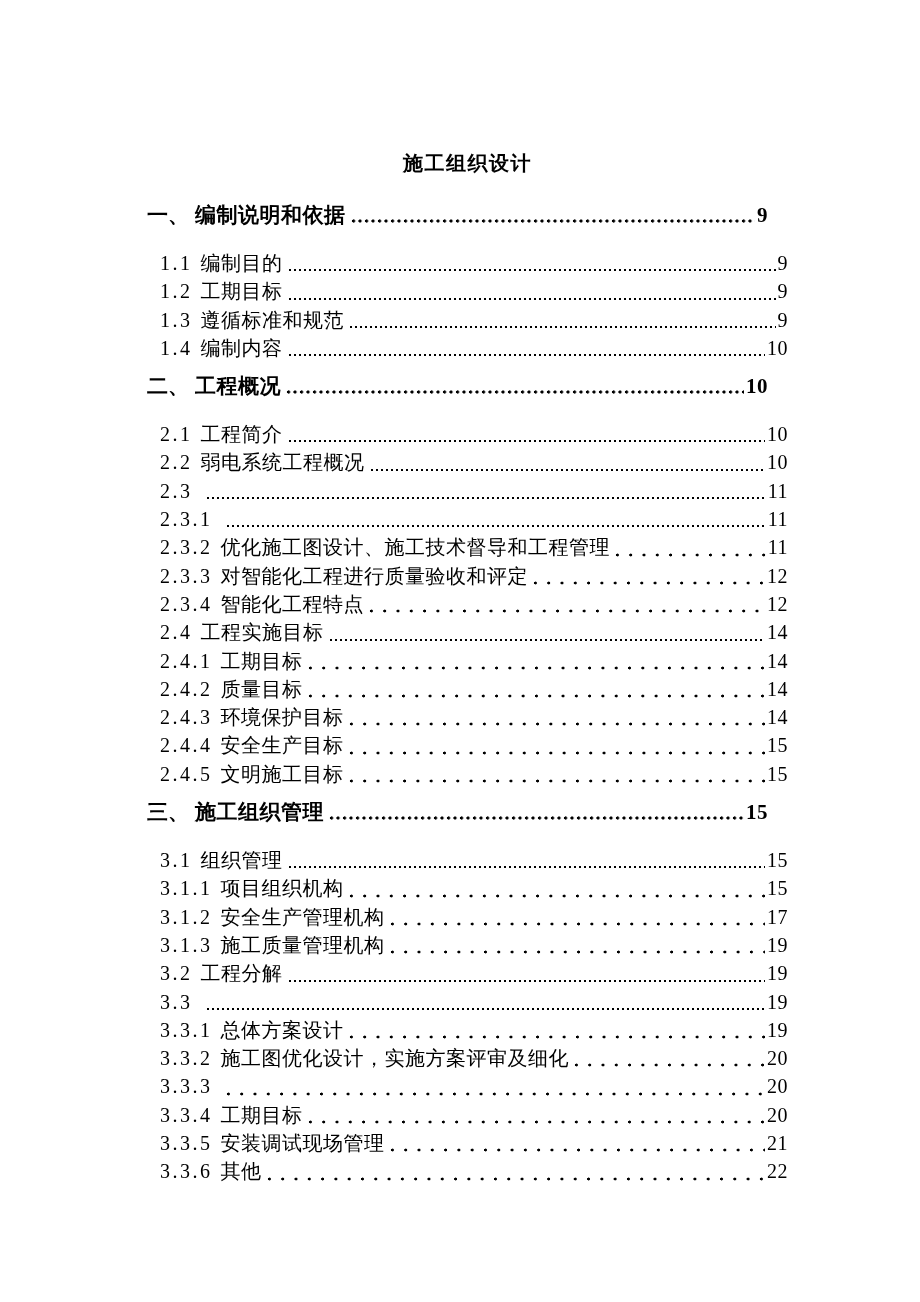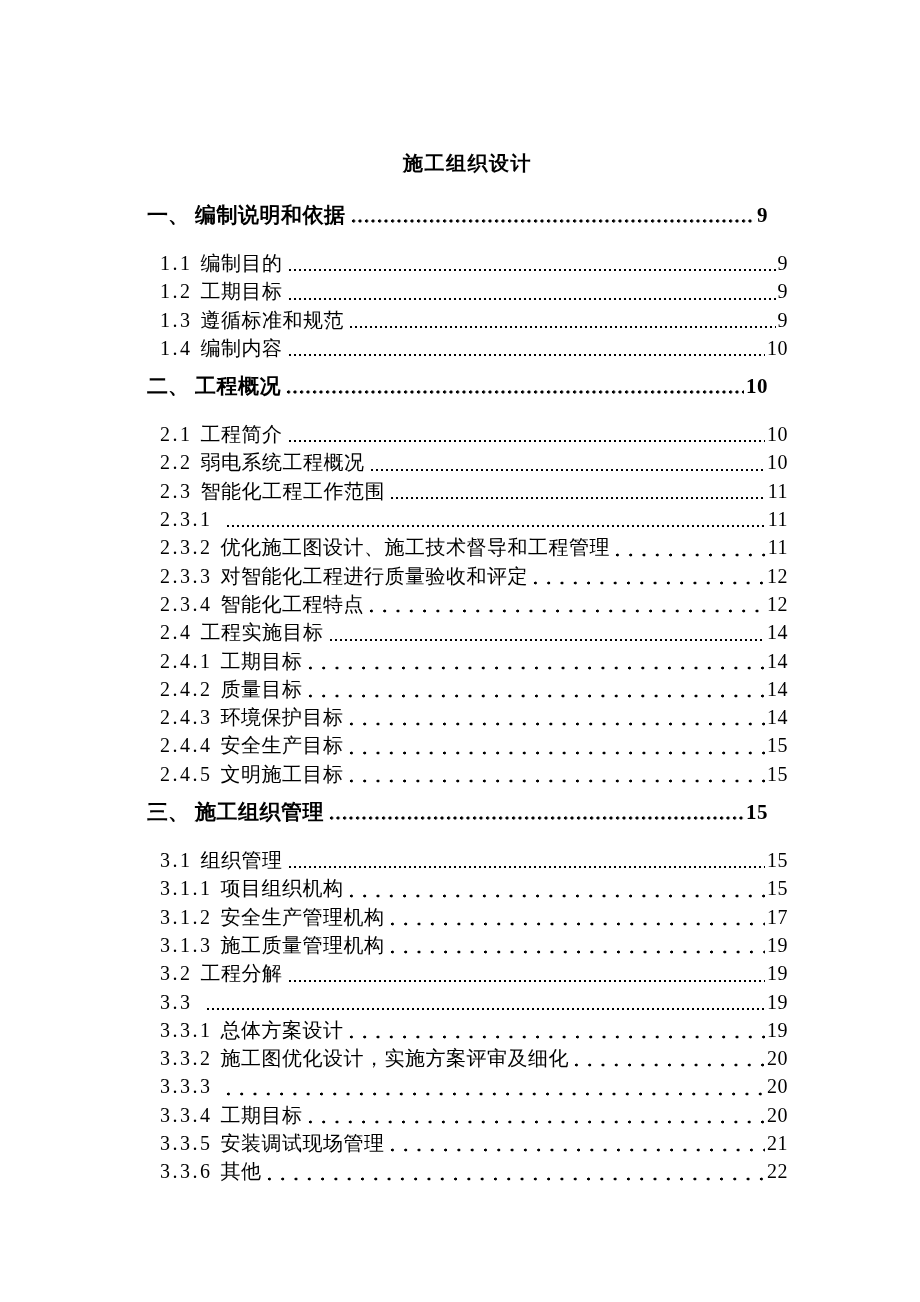--- a/index.html
+++ b/index.html
@@ -129,21 +129,20 @@
     <span class="pagenum">10</span>
   </div>
         <div class="row sub">
     <span class="num">2.2</span>
     <span class="text">弱电系统工程概况</span>
     <span class="leader dense"></span>
     <span class="pagenum">10</span>
   </div>
         <div class="row sub">
     <span class="num">2.3</span>
-    <span class="text">智能化工程工作范围</span>
     <span class="leader dense"></span>
     <span class="pagenum">11</span>
   </div>
         <div class="row sub">
     <span class="num">2.3.1</span>
     <span class="leader dense"></span>
     <span class="pagenum">11</span>
   </div>
         <div class="row sub">
     <span class="num">2.3.2</span>

